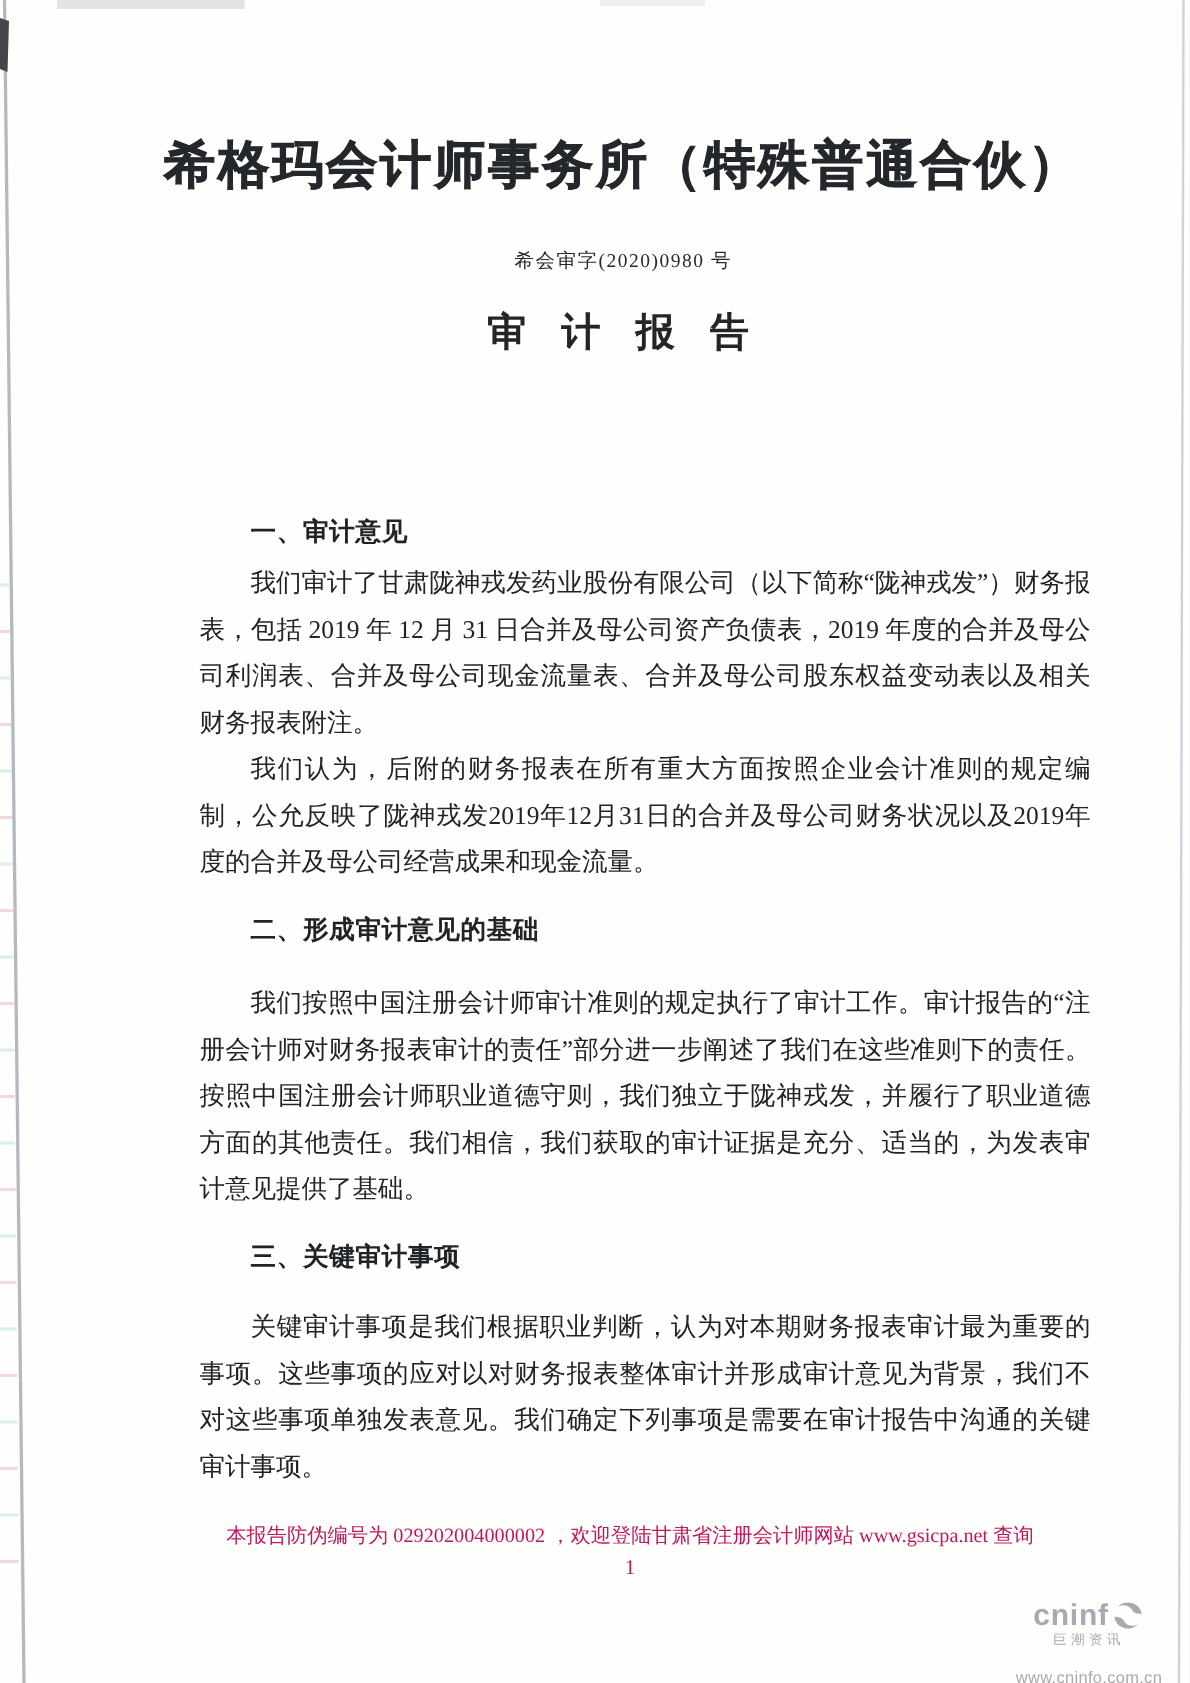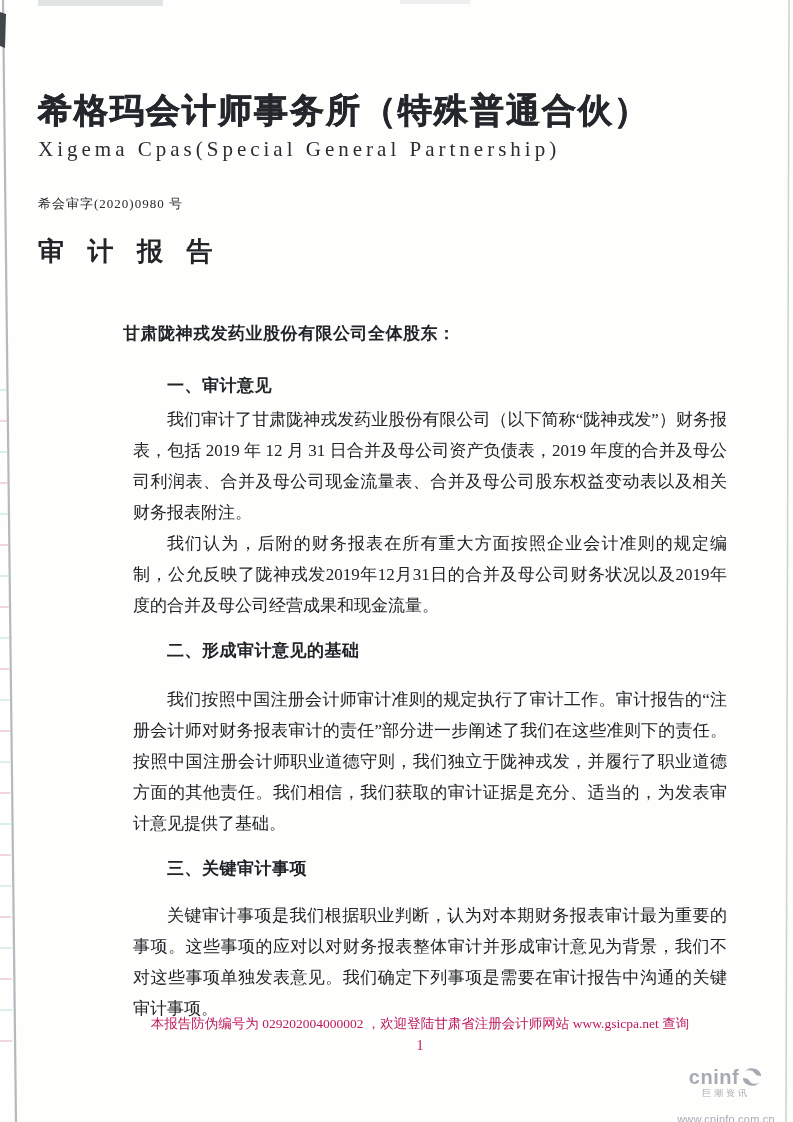--- a/index.html
+++ b/index.html
@@ -11,20 +11,21 @@
     background:#fefefd;
     overflow:hidden;
     color:#1f2226;
     font-family:"Liberation Serif","DejaVu Serif",serif;
   }
   
   .artifacts{position:absolute;inset:0;width:793px;height:1122px;pointer-events:none;}
   
   .header{
     position:absolute;top:88px;left:38px;width:755px;
+    text-align:center;
   }
   .firm-name-cn{
     font-family:"Liberation Sans","DejaVu Sans",sans-serif;
     font-size:34px;font-weight:900;letter-spacing:2px;
     line-height:44px;color:#24272b;
     -webkit-text-stroke:.6px #24272b;
   }
   .firm-name-en{
     margin-top:4px;
     font-size:21px;letter-spacing:4px;line-height:26px;color:#2a2d31;
@@ -113,27 +114,25 @@
         <line x1="0" y1="917" x2="11.355614973262032" y2="917" stroke="#e9b8cf" stroke-width="2" opacity="0.55"></line>
         <line x1="0" y1="948" x2="11.604278074866311" y2="948" stroke="#bfe3da" stroke-width="2" opacity="0.55"></line>
         <line x1="0" y1="979" x2="11.852941176470589" y2="979" stroke="#e9b8cf" stroke-width="2" opacity="0.55"></line>
         <line x1="0" y1="1010" x2="12.101604278074866" y2="1010" stroke="#bfe3da" stroke-width="2" opacity="0.55"></line>
         <line x1="0" y1="1041" x2="12.350267379679146" y2="1041" stroke="#e9b8cf" stroke-width="2" opacity="0.55"></line>
       </g>
   </svg>
 
   <div class="header">
     <div class="firm-name-cn">希格玛会计师事务所（特殊普通合伙）</div>
-    <div class="firm-name-en">Xigema Cpas(Special General Partnership)</div>
     <div class="ref-number">希会审字(2020)0980 号</div>
     <div class="report-title">审 计 报 告</div>
   </div>
 
   <div class="body">
-    <div class="addressee">甘肃陇神戎发药业股份有限公司全体股东：</div>
 
     <div class="section-heading h1">一、审计意见</div>
     <p class="para p1">我们审计了甘肃陇神戎发药业股份有限公司（以下简称“陇神戎发”）财务报表，包括 2019 年 12 月 31 日合并及母公司资产负债表，2019 年度的合并及母公司利润表、合并及母公司现金流量表、合并及母公司股东权益变动表以及相关财务报表附注。</p>
     <p class="para">我们认为，后附的财务报表在所有重大方面按照企业会计准则的规定编制，公允反映了陇神戎发2019年12月31日的合并及母公司财务状况以及2019年度的合并及母公司经营成果和现金流量。</p>
 
     <div class="section-heading h2">二、形成审计意见的基础</div>
     <p class="para p3">我们按照中国注册会计师审计准则的规定执行了审计工作。审计报告的“注册会计师对财务报表审计的责任”部分进一步阐述了我们在这些准则下的责任。按照中国注册会计师职业道德守则，我们独立于陇神戎发，并履行了职业道德方面的其他责任。我们相信，我们获取的审计证据是充分、适当的，为发表审计意见提供了基础。</p>
 
     <div class="section-heading h3">三、关键审计事项</div>
     <p class="para p4">关键审计事项是我们根据职业判断，认为对本期财务报表审计最为重要的事项。这些事项的应对以对财务报表整体审计并形成审计意见为背景，我们不对这些事项单独发表意见。我们确定下列事项是需要在审计报告中沟通的关键审计事项。</p>

